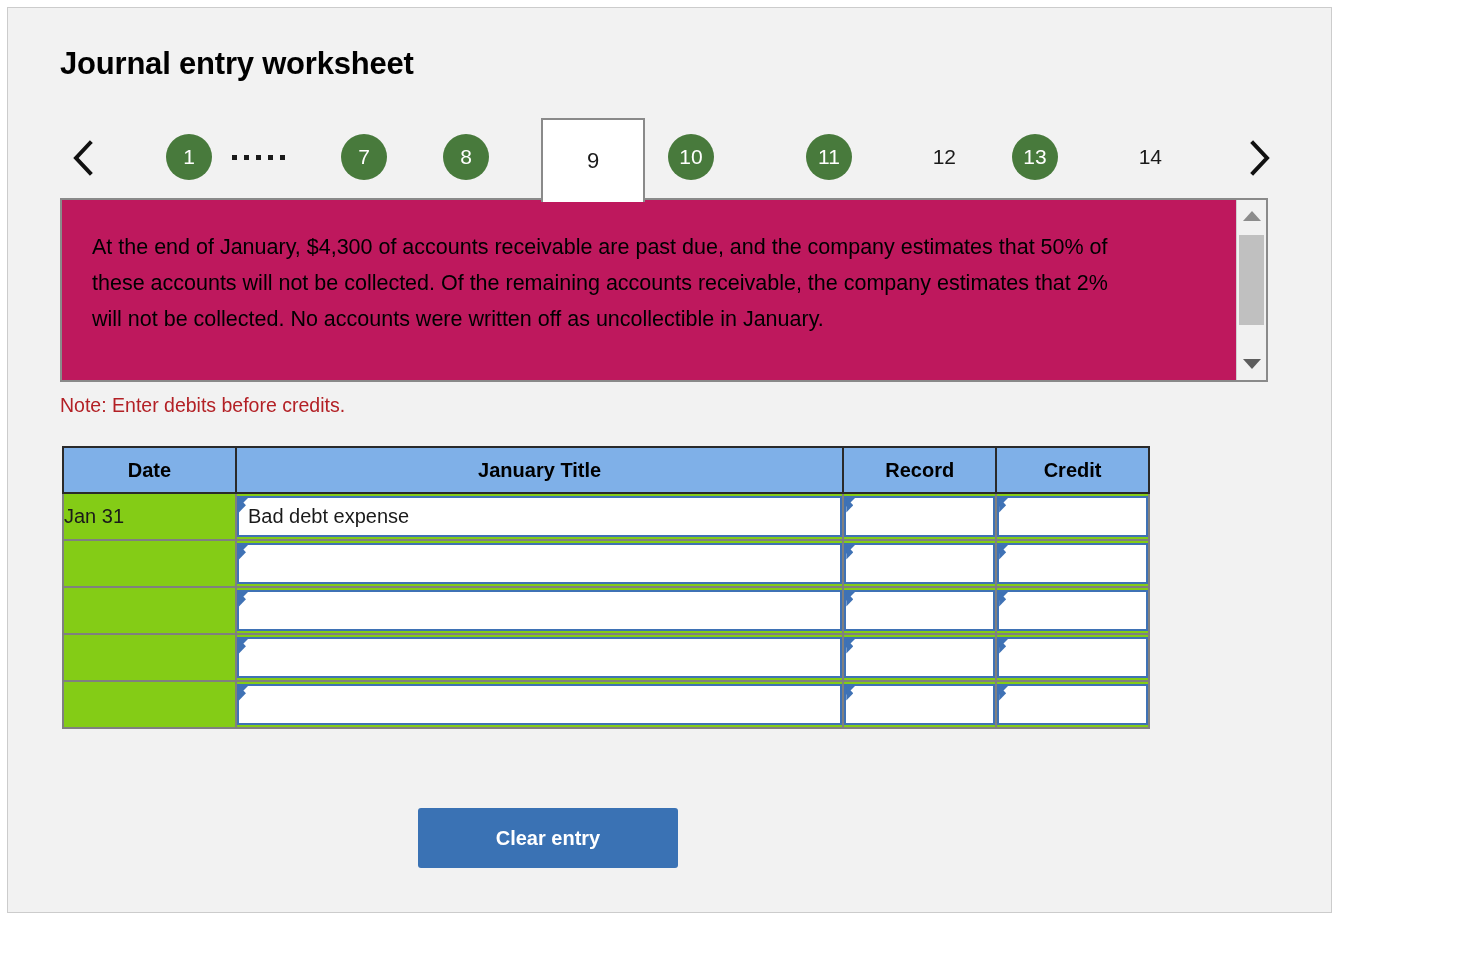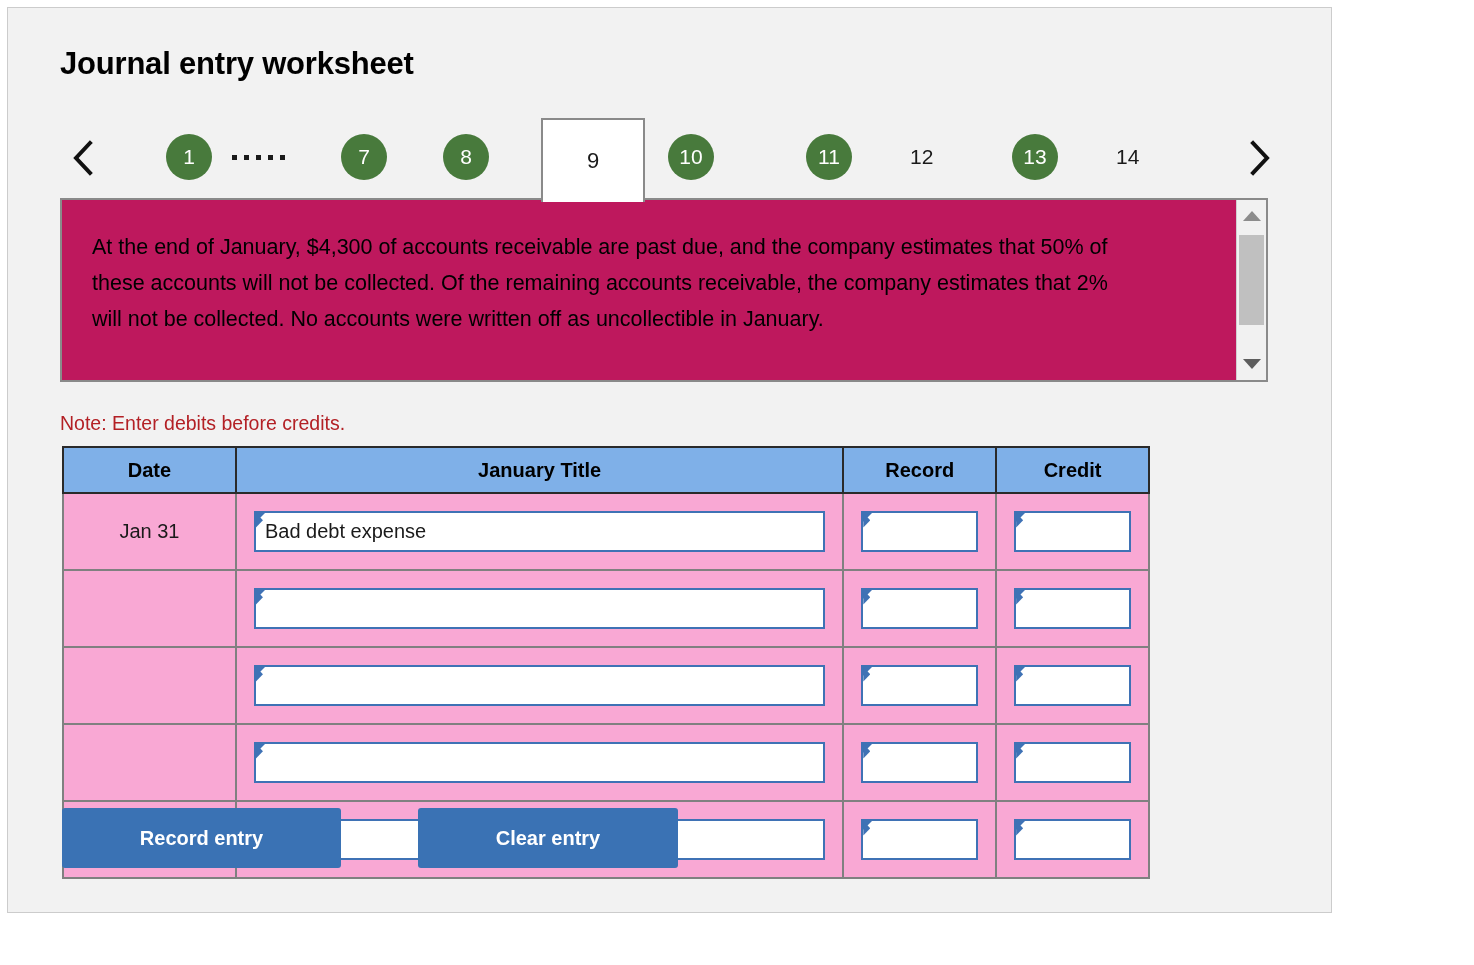--- a/index.html
+++ b/index.html
@@ -77,21 +77,21 @@
   }
   .tab-plain {
     position: absolute;
     top: 18px;
     width: 46px;
     height: 46px;
     color: #1a1a1a;
     font-size: 21px;
     display: flex;
     align-items: center;
-    justify-content: flex-start;
+    justify-content: flex-end;
     cursor: pointer;
     box-sizing: border-box;
   }
   .tab-ellipsis {
     position: absolute;
     top: 18px;
     height: 46px;
     display: flex;
     align-items: center;
     gap: 7px;
@@ -186,34 +186,34 @@
     width: 25px;
     height: 90px;
     background: #c0c0c0;
     cursor: pointer;
   }
 
   
   #note-line {
     position: absolute;
     left: 52px;
-    top: 404px;
+    top: 386px;
     font-size: 19.5px;
     color: #b32025;
   }
 
   
   #journal-table {
     position: absolute;
     left: 54px;
     top: 438px;
     width: 1088px;
     border-collapse: collapse;
     table-layout: fixed;
-    background: #f9a8d4;
+    background: #84cc16;
   }
   #journal-table th {
     background: #7fb0e8;
     border: 2px solid #2a2a2a;
     font-size: 20px;
     font-weight: bold;
     color: #000000;
     height: 44px;
     padding: 0;
     text-align: center;
@@ -223,29 +223,29 @@
     padding: 0;
     height: 45px;
     vertical-align: middle;
   }
   .col-date   { width: 172px; }
   .col-acct   { width: 604px; }
   .col-debit  { width: 152px; }
   .col-credit { width: 152px; }
 
   .date-cell {
-    text-align: center;
+    text-align: left;
     font-size: 20px;
     color: #1a1a1a;
   }
 
   
   .cellbox {
     position: relative;
-    margin: 17px;
+    margin: 0;
     height: 41px;
     background: #ffffff;
     border: 2px solid #3f72b5;
     box-sizing: border-box;
     display: flex;
     align-items: center;
     cursor: text;
   }
   .cellbox::before {
     content: "";
@@ -484,16 +484,15 @@
           </td>
         <td>
             <div class="cellbox">
               <span class="cell-value"></span>
             </div>
           </td>
       </tr>
     </tbody>
   </table>
 
-  <button class="action-btn" id="btn-record">Record entry</button>
   <button class="action-btn" id="btn-clear">Clear entry</button>
 
 </div>
 
 </body></html>

